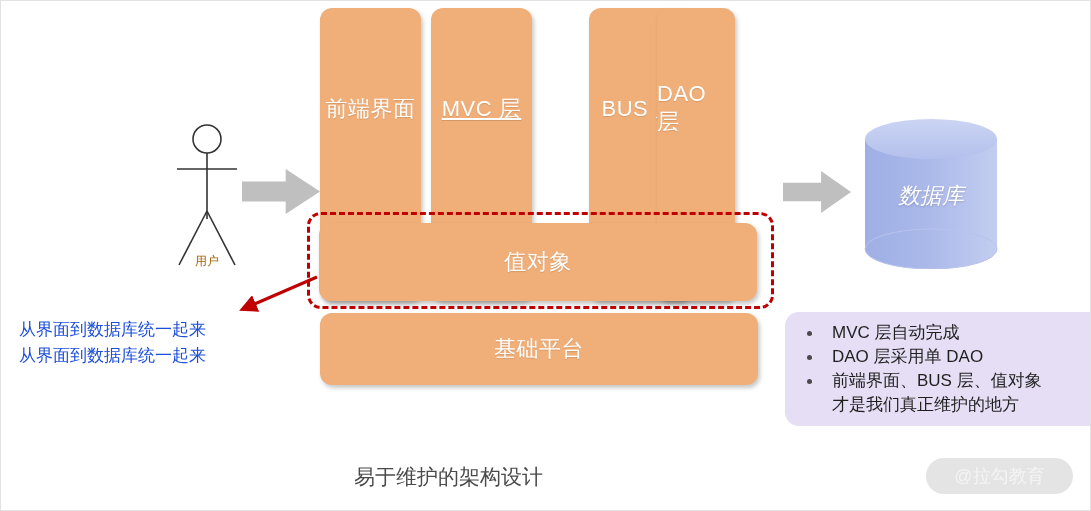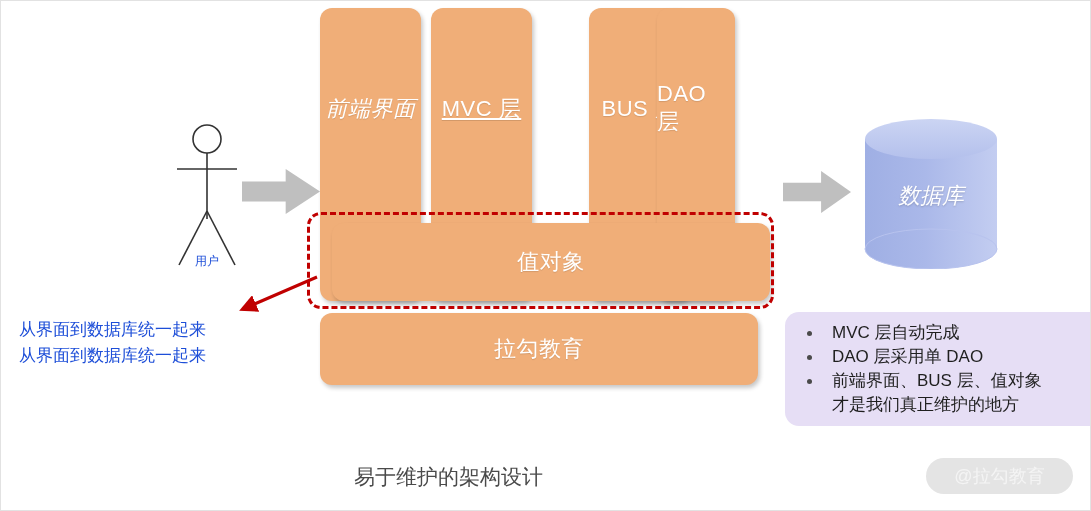--- a/index.html
+++ b/index.html
@@ -32,26 +32,26 @@
     display: flex;
     align-items: center;
     justify-content: center;
     color: #ffffff;
     font-size: 22px;
     letter-spacing: 0.5px;
     text-shadow: 0 1px 1px rgba(0,0,0,0.12);
   }
   .col-box { padding-bottom: 92px; }
 
-  #col-0 { left: 319px; top: 7px;  width: 101px; height: 201px; font-style: italic; }
+  #col-0 { left: 319px; top: 7px;  width: 101px; height: 201px; }
   #col-1 { left: 430px; top: 7px;  width: 101px; height: 201px; text-decoration: underline; }
   #col-2 { left: 542px; top: 7px;  width: 101px; height: 201px; margin-left: 46px; }
   #col-3 { left: 656px; top: 7px;  width: 78px; height: 201px; }
 
-  #value-object-box { left: 331px; top: 222px; width: 438px; height: 78px; }
+  #value-object-box { left: 318px; top: 222px; width: 438px; height: 78px; }
   #platform-box     { left: 319px; top: 312px; width: 438px; height: 72px; }
 
   
   #dashed-highlight {
     position: absolute;
     left: 306px;
     top: 211px;
     width: 467px;
     height: 97px;
     border: 3px dashed #C00000;
@@ -77,21 +77,21 @@
     width: 76px;
     height: 150px;
   }
   #user-label {
     position: absolute;
     left: 168px;
     top: 252px;
     width: 76px;
     text-align: center;
     font-size: 12px;
-    color: #1d4ed8;
+    color: #a16207;
   }
 
   
   #database-cylinder {
     position: absolute;
     left: 861px;
     top: 118px;
     width: 138px;
     height: 150px;
   }
@@ -216,21 +216,21 @@
   <div id="col-3" class="layer-box col-box">
     <span>DAO 层</span>
   </div>
 
   <div id="value-object-box" class="layer-box">
     <span>值对象</span>
   </div>
   <div id="dashed-highlight"></div>
 
   <div id="platform-box" class="layer-box">
-    <span>拉勾教育</span>
+    <span>基础平台</span>
   </div>
 
   <div id="arrow-layers-to-db" class="block-arrow"></div>
 
   <svg id="database-cylinder" viewBox="0 0 138 150">
     <defs>
       <linearGradient id="cylBody" x1="0" y1="0" x2="1" y2="0">
         <stop offset="0%" stop-color="#9FAFE4"></stop>
         <stop offset="45%" stop-color="#AAB8E9"></stop>
         <stop offset="100%" stop-color="#C3CDF1"></stop>

